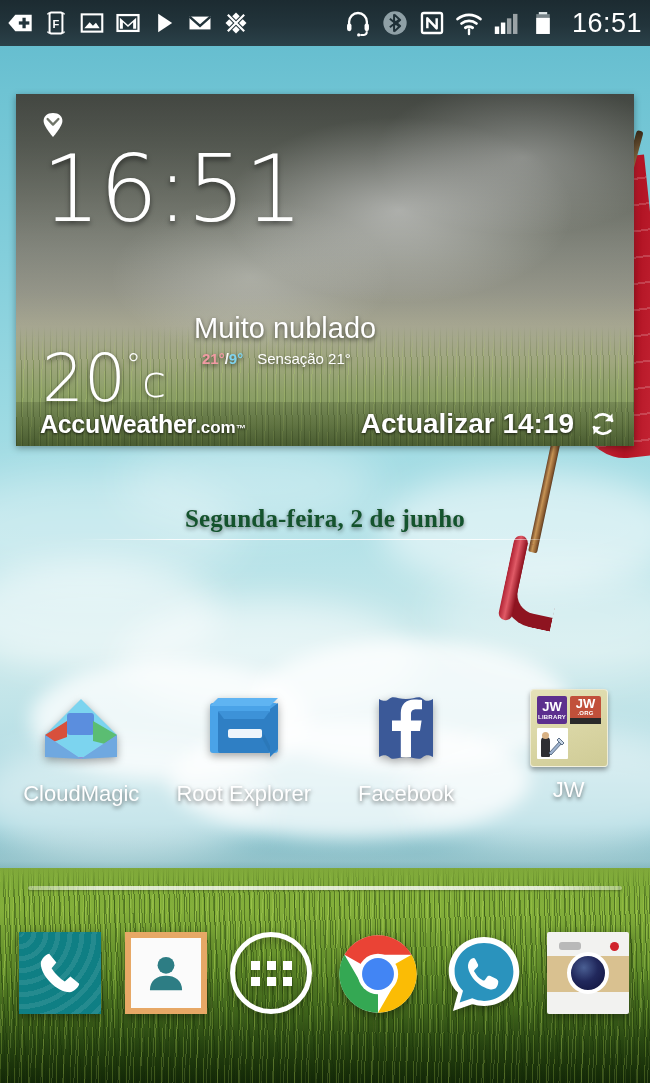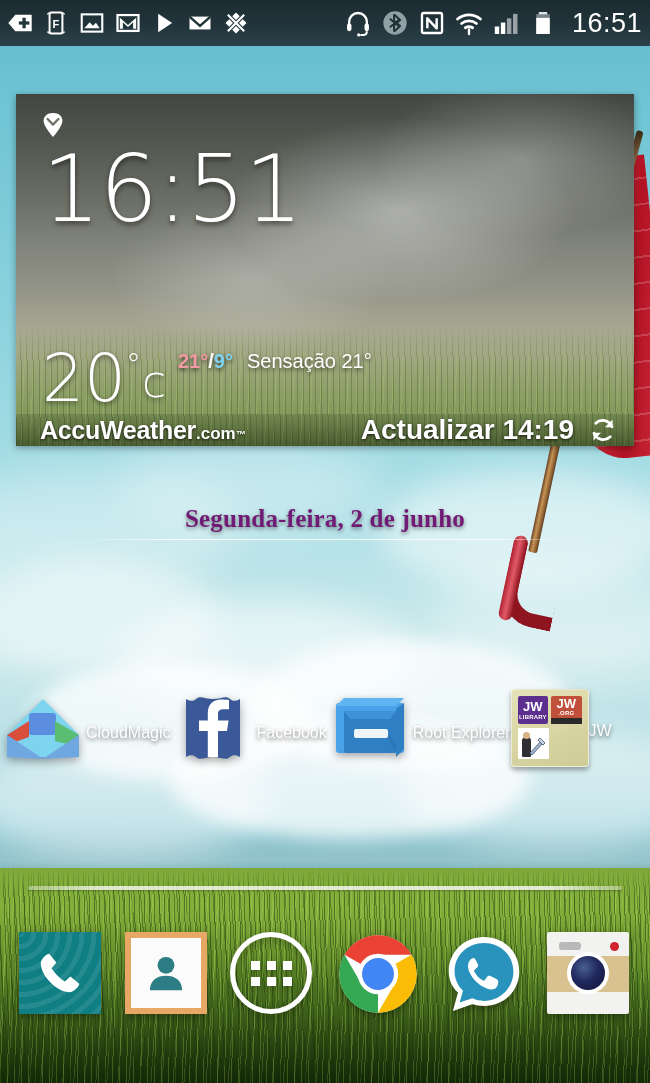--- a/index.html
+++ b/index.html
@@ -187,50 +187,50 @@
   }
   .ww-temp .num { font-size:66px; }
   .ww-temp .deg { font-size:30px; margin-top:4px; }
   .ww-temp .unit { font-size:44px; margin-top:14px; margin-left:1px; }
   .ww-cond {
     position:absolute; left:178px; top:218px;
     color:#fff; font-size:29px; font-weight:400;
     text-shadow:0 2px 4px rgba(0,0,0,.6);
   }
   .ww-sub {
-    position:absolute; left:162px; top:256px;
-    font-size:20px; font-weight:bold;
+    position:absolute; left:186px; top:256px;
+    font-size:15px; font-weight:bold;
     text-shadow:0 2px 4px rgba(0,0,0,.6);
     white-space:nowrap;
   }
   .ww-hi { color:#f19aa3; }
   .ww-sep { color:#fff; }
   .ww-lo { color:#7fd3ee; }
   .ww-feels { color:#fff; margin-left:14px; font-weight:400; }
 
   .ww-footer {
-    position:absolute; left:0; right:0; bottom:0; height:32px;
+    position:absolute; left:0; right:0; bottom:0; height:44px;
     background:linear-gradient(180deg, rgba(20,28,12,.15), rgba(18,26,10,.42));
     display:flex; align-items:center;
     padding:0 16px 0 24px;
   }
   .ww-brand { color:#fff; font-size:0; text-shadow:0 1px 3px rgba(0,0,0,.8); }
   .ww-brand .b1 { font-size:25px; font-weight:bold; letter-spacing:-.3px; }
   .ww-brand .b2 { font-size:17px; font-weight:bold; }
   .ww-brand .b3 { font-size:10px; vertical-align:super; font-weight:bold; }
   .ww-update {
     margin-left:auto; color:#fff; font-size:28px; font-weight:bold;
     text-shadow:0 1px 3px rgba(0,0,0,.8);
   }
   .ww-refresh { margin-left:14px; width:30px; height:30px; display:block; }
 
   
   #daily-text {
     position:absolute; left:0; right:0; top:505px; z-index:15;
-    text-align:center; color:#701a75;
+    text-align:center; color:#14532d;
     font-family:"Liberation Serif", serif;
     text-shadow:0 2px 4px rgba(0,0,0,.45);
   }
   .dt-head {
     font-size:25px; font-weight:bold; letter-spacing:.2px;
     padding-bottom:6px;
   }
   .dt-rule {
     width:490px; height:1px; margin:0 auto 8px;
     background:linear-gradient(90deg, rgba(255,255,255,0), rgba(255,255,255,.85) 18%, rgba(255,255,255,.85) 82%, rgba(255,255,255,0));
@@ -239,25 +239,25 @@
     font-size:24px; font-style:italic; line-height:1.33;
     padding:0 26px; letter-spacing:.1px;
   }
 
   
   #app-grid {
     position:absolute; left:0; right:0; top:685px; height:130px; z-index:15;
     display:flex; align-items:flex-start;
   }
   .app-cell {
-    flex:1 1 0; display:flex; flex-direction:row; align-items:center;
+    flex:1 1 0; display:flex; flex-direction:column; align-items:center;
   }
   .app-icon { width:86px; height:86px; position:relative; }
   .app-label {
-    margin-top:10px; color:#fff; font-size:16px;
+    margin-top:10px; color:#fff; font-size:22px;
     text-shadow:0 2px 4px rgba(0,0,0,.55); white-space:nowrap;
   }
 
   
   .ic-cloudmagic { filter:drop-shadow(0 3px 4px rgba(0,0,0,.35)); }
   
   .ic-root { filter:drop-shadow(0 3px 4px rgba(0,0,0,.35)); }
   
   .ic-fb { filter:drop-shadow(0 3px 4px rgba(0,0,0,.35)); }
 
@@ -475,20 +475,21 @@
   </div>
 
   <div class="ww-time">16:51</div>
 
   <div class="ww-temp">
     <span class="num">20</span>
     <span class="deg">°</span>
     <span class="unit">c</span>
   </div>
 
+  <div class="ww-cond">Muito nublado</div>
 
   <div class="ww-sub">
     <span class="ww-hi">21°</span><span class="ww-sep">/</span><span class="ww-lo">9°</span><span class="ww-feels">Sensação 21°</span>
   </div>
 
   <div class="ww-footer">
     <div class="ww-brand"><span class="b1">AccuWeather</span><span class="b2">.com</span><span class="b3">™</span></div>
 
     <div class="ww-update">Actualizar 14:19</div>
 
@@ -519,43 +520,43 @@
         <path d="M7 50 L43 74 L79 50" fill="none" stroke="#7ba3e8" stroke-width="0"></path>
         <path d="M7 50 L43 74 L7 72 Z" fill="#6fa8e0"></path>
         <path d="M79 50 L43 74 L79 72 Z" fill="#6fa8e0"></path>
       </svg>
     </div>
     <div class="app-label">CloudMagic</div>
   </div>
 
   <div class="app-cell">
     <div class="app-icon">
-      <svg class="ic-fb" viewBox="0 0 86 86" width="86" height="86">
-        <path d="M16 14 C16 14 22 18 26 14 C30 10 35 14 43 14 C51 14 56 10 60 14 C64 18 70 14 70 14
-                 L70 72 C70 72 64 68 60 72 C56 76 51 72 43 72 C35 72 30 76 26 72 C22 68 16 72 16 72 Z" fill="#3b5998"></path>
-        <path d="M48 72 V46 H57 L58.6 35.5 H48 V29.5 C48 26.4 49 24.3 53.6 24.3 H59 V14.9
-                 C58 14.8 54.8 14.5 51 14.5 C43.2 14.5 37.8 19.3 37.8 28.1 V35.5 H29 V46 H37.8 V72 Z" fill="#ffffff"></path>
-      </svg>
-    </div>
-    <div class="app-label">Facebook</div>
-  </div>
-
-  <div class="app-cell">
-    <div class="app-icon">
       <svg class="ic-root" viewBox="0 0 86 86" width="86" height="86">
         <rect x="9" y="18" width="68" height="50" rx="3" fill="#4aa3e8"></rect>
         <path d="M9 21 L17 13 H77 L69 21 Z" fill="#5fb4f2"></path>
         <path d="M77 18 L77 64 L69 72 L69 24 Z" fill="#2f7fc4"></path>
         <rect x="17" y="26" width="52" height="42" rx="2" fill="#2f7fc4"></rect>
         <path d="M17 26 H69 L63 34 H23 Z" fill="#3d92d8"></path>
         <rect x="27" y="44" width="34" height="9" rx="2" fill="#eef5fb"></rect>
         <path d="M61 53 L69 68 L69 61 L63 49 Z" fill="#2871ad" opacity=".5"></path>
       </svg>
     </div>
     <div class="app-label">Root Explorer</div>
+  </div>
+
+  <div class="app-cell">
+    <div class="app-icon">
+      <svg class="ic-fb" viewBox="0 0 86 86" width="86" height="86">
+        <path d="M16 14 C16 14 22 18 26 14 C30 10 35 14 43 14 C51 14 56 10 60 14 C64 18 70 14 70 14
+                 L70 72 C70 72 64 68 60 72 C56 76 51 72 43 72 C35 72 30 76 26 72 C22 68 16 72 16 72 Z" fill="#3b5998"></path>
+        <path d="M48 72 V46 H57 L58.6 35.5 H48 V29.5 C48 26.4 49 24.3 53.6 24.3 H59 V14.9
+                 C58 14.8 54.8 14.5 51 14.5 C43.2 14.5 37.8 19.3 37.8 28.1 V35.5 H29 V46 H37.8 V72 Z" fill="#ffffff"></path>
+      </svg>
+    </div>
+    <div class="app-label">Facebook</div>
   </div>
 
   <div class="app-cell">
     <div class="jw-folder">
       <div class="jw-row">
         <div class="jw-tile jw-lib">
           <span class="t1">JW</span>
           <span class="t2">LIBRARY</span>
         </div>
         <div class="jw-tile jw-org">

